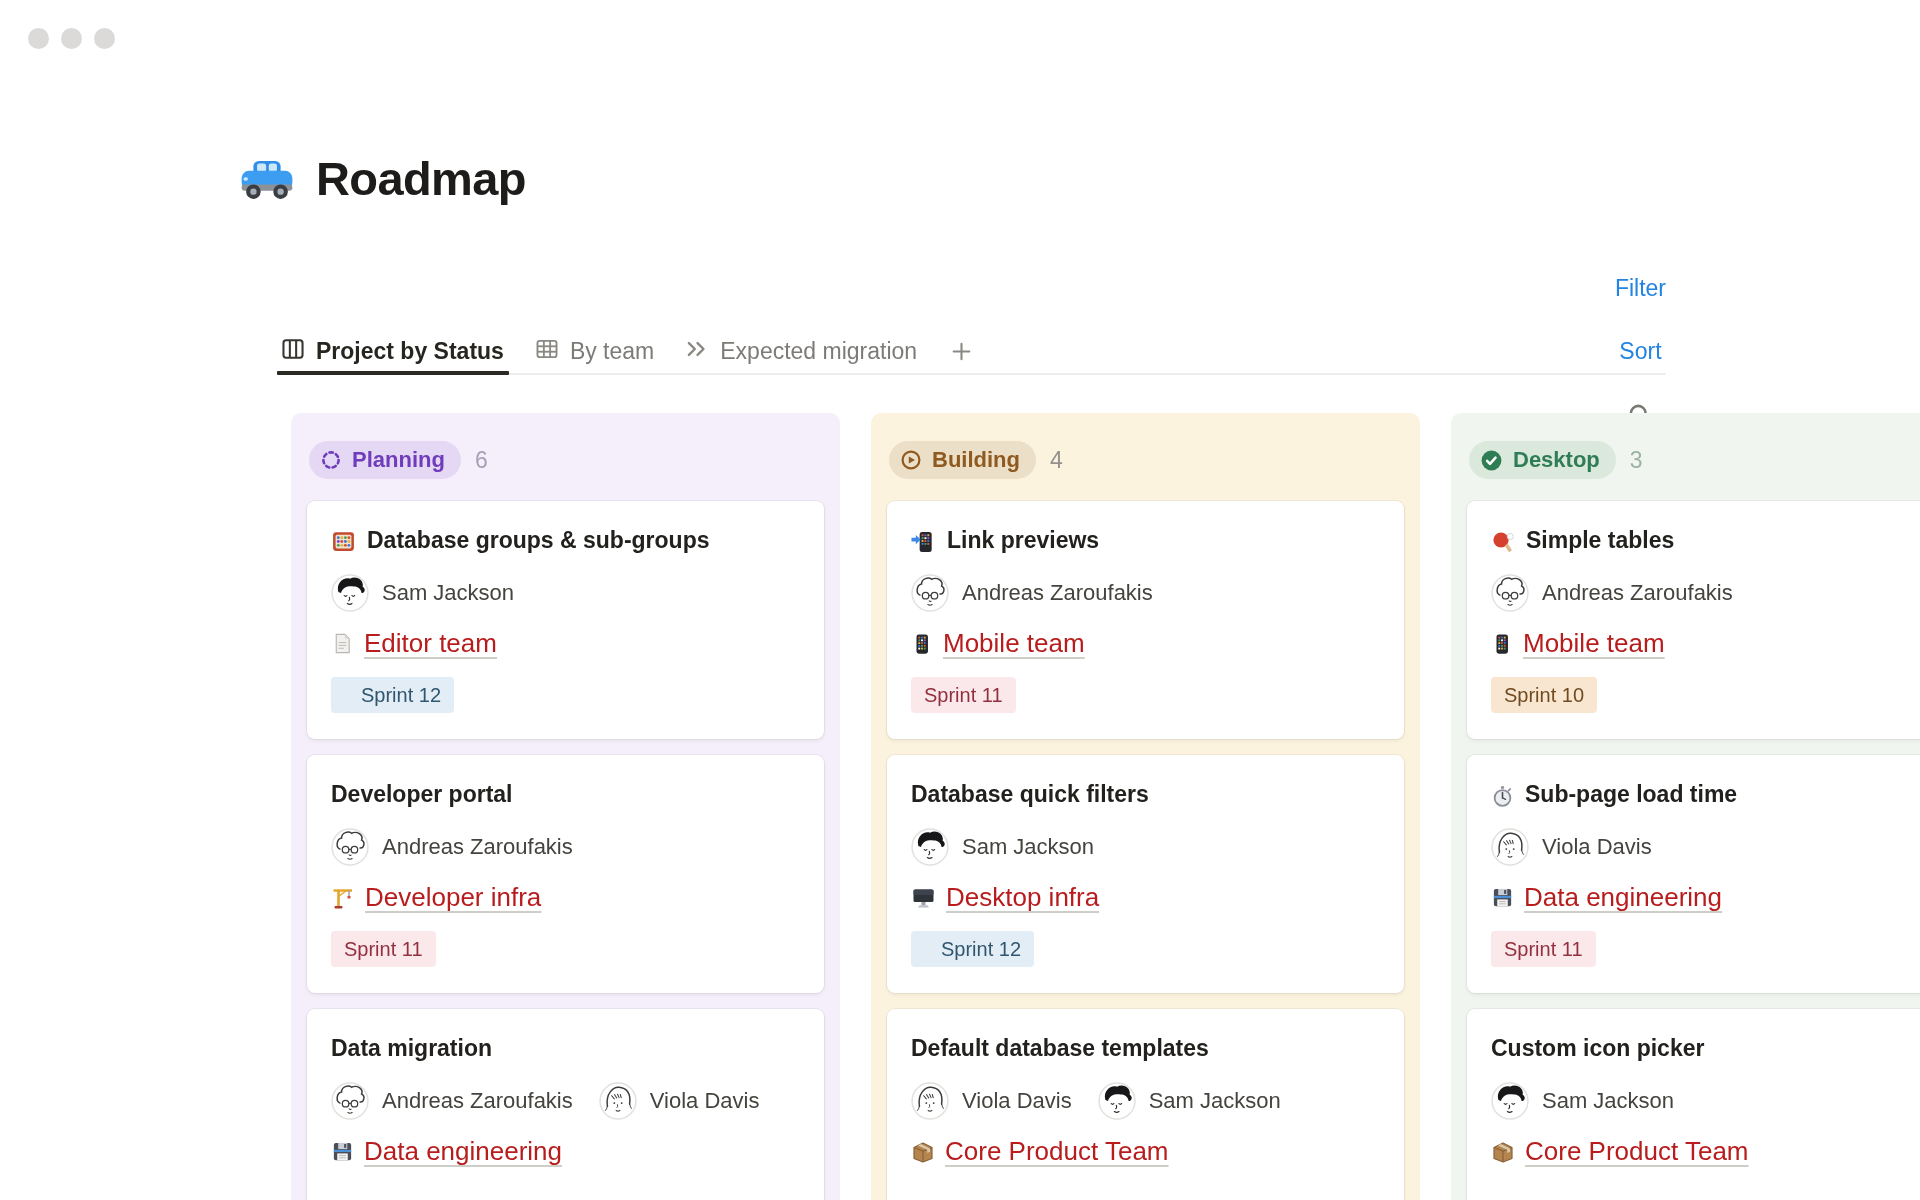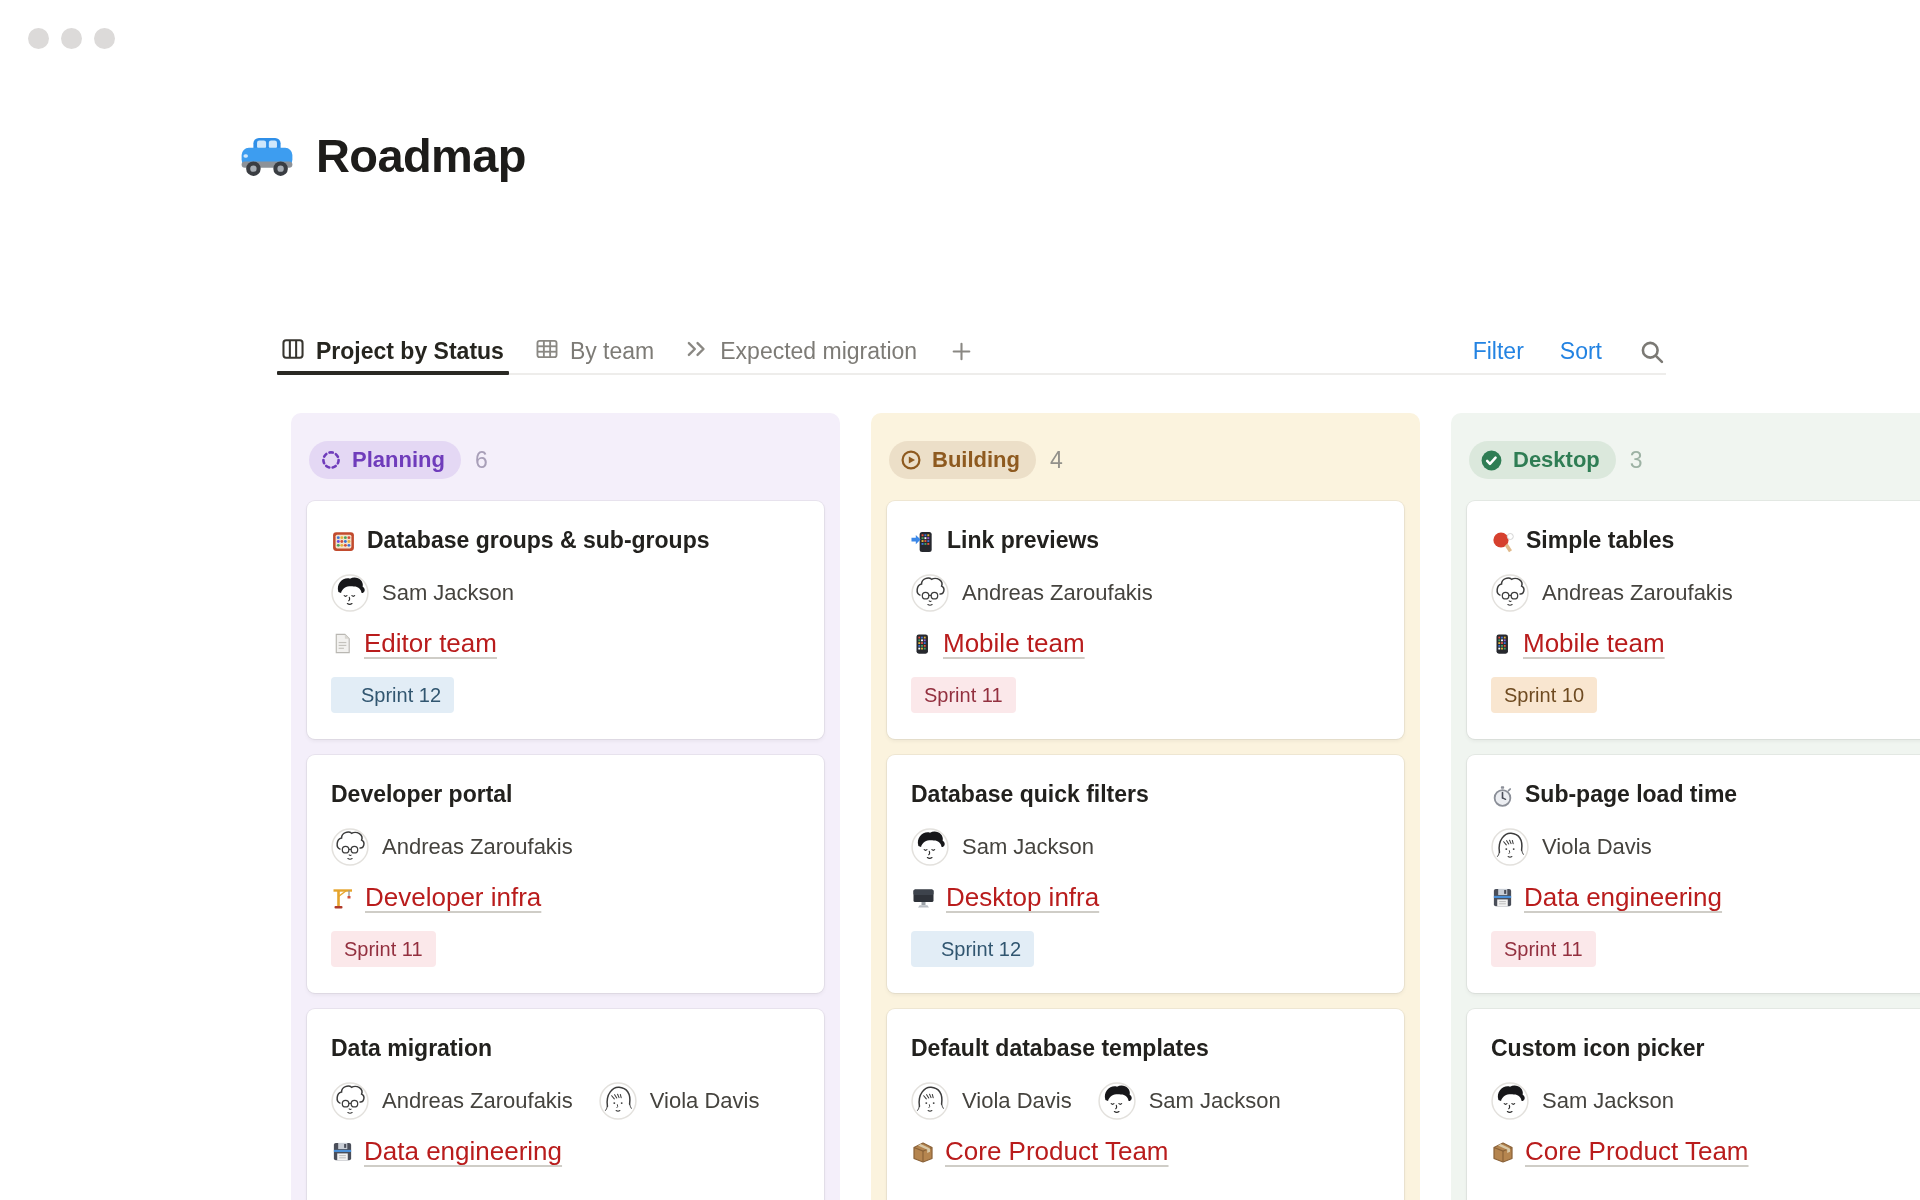--- a/index.html
+++ b/index.html
@@ -5,38 +5,38 @@
   * { margin:0; padding:0; box-sizing:border-box; }
   html,body { background:#ffffff; }
   body { font-family:"Liberation Sans","DejaVu Sans",sans-serif; color:#37352f; }
   .app { position:relative; width:1920px; height:1200px; overflow:hidden; background:#fff; }
 
   
   .window-dots { position:absolute; left:28px; top:28px; display:flex; gap:12px; }
   .window-dots .dot { width:21px; height:21px; border-radius:50%; background:#dcdad9; }
 
   
-  .page-header { position:absolute; left:238px; top:128px; display:flex; align-items:center; gap:20px; }
+  .page-header { position:absolute; left:238px; top:151px; display:flex; align-items:center; gap:20px; }
   .page-icon svg { display:block; }
   .page-title { font-size:47px; font-weight:700; color:#1d1c1a; letter-spacing:-0.6px; }
 
   
   .tabbar { position:absolute; left:280px; top:330px; width:1386px; height:45px;
             display:flex; align-items:center; border-bottom:2px solid #eeedeb; }
   .tabs { display:flex; align-items:center; gap:30px; height:100%; }
   .tab { position:relative; display:flex; align-items:center; gap:10px; height:100%;
          font-size:23px; color:#7d7b76; font-weight:500; cursor:pointer; white-space:nowrap; }
   .tab svg { color:#8a8883; }
   .tab.active { color:#26251f; font-weight:600; }
   .tab.active svg { color:#37352f; }
   .tab.active::after { content:""; position:absolute; left:-3px; right:-5px; bottom:-2px;
                        height:4px; background:#2a2924; border-radius:1px; }
   .add-view { display:flex; align-items:center; margin-left:2px; cursor:pointer; }
 
-  .view-actions { margin-left:auto; display:flex; align-items:center; gap:36px; }
+  .view-actions { margin-left:auto; display:flex; align-items:center; gap:36px;flex-direction:column; }
   .action-link { font-size:23px; font-weight:500; color:#2383e2; cursor:pointer; }
   .search-btn { display:flex; align-items:center; cursor:pointer; }
 
   
   .board { position:absolute; left:291px; top:413px; display:flex; gap:31px; align-items:flex-start; }
   .column { width:549px; border-radius:10px; padding:28px 16px 16px; flex:none; }
   .col-purple { background:#f4effa; }
   .col-brown  { background:#fbf3de; }
   .col-green  { background:#f0f5f0; }
 

